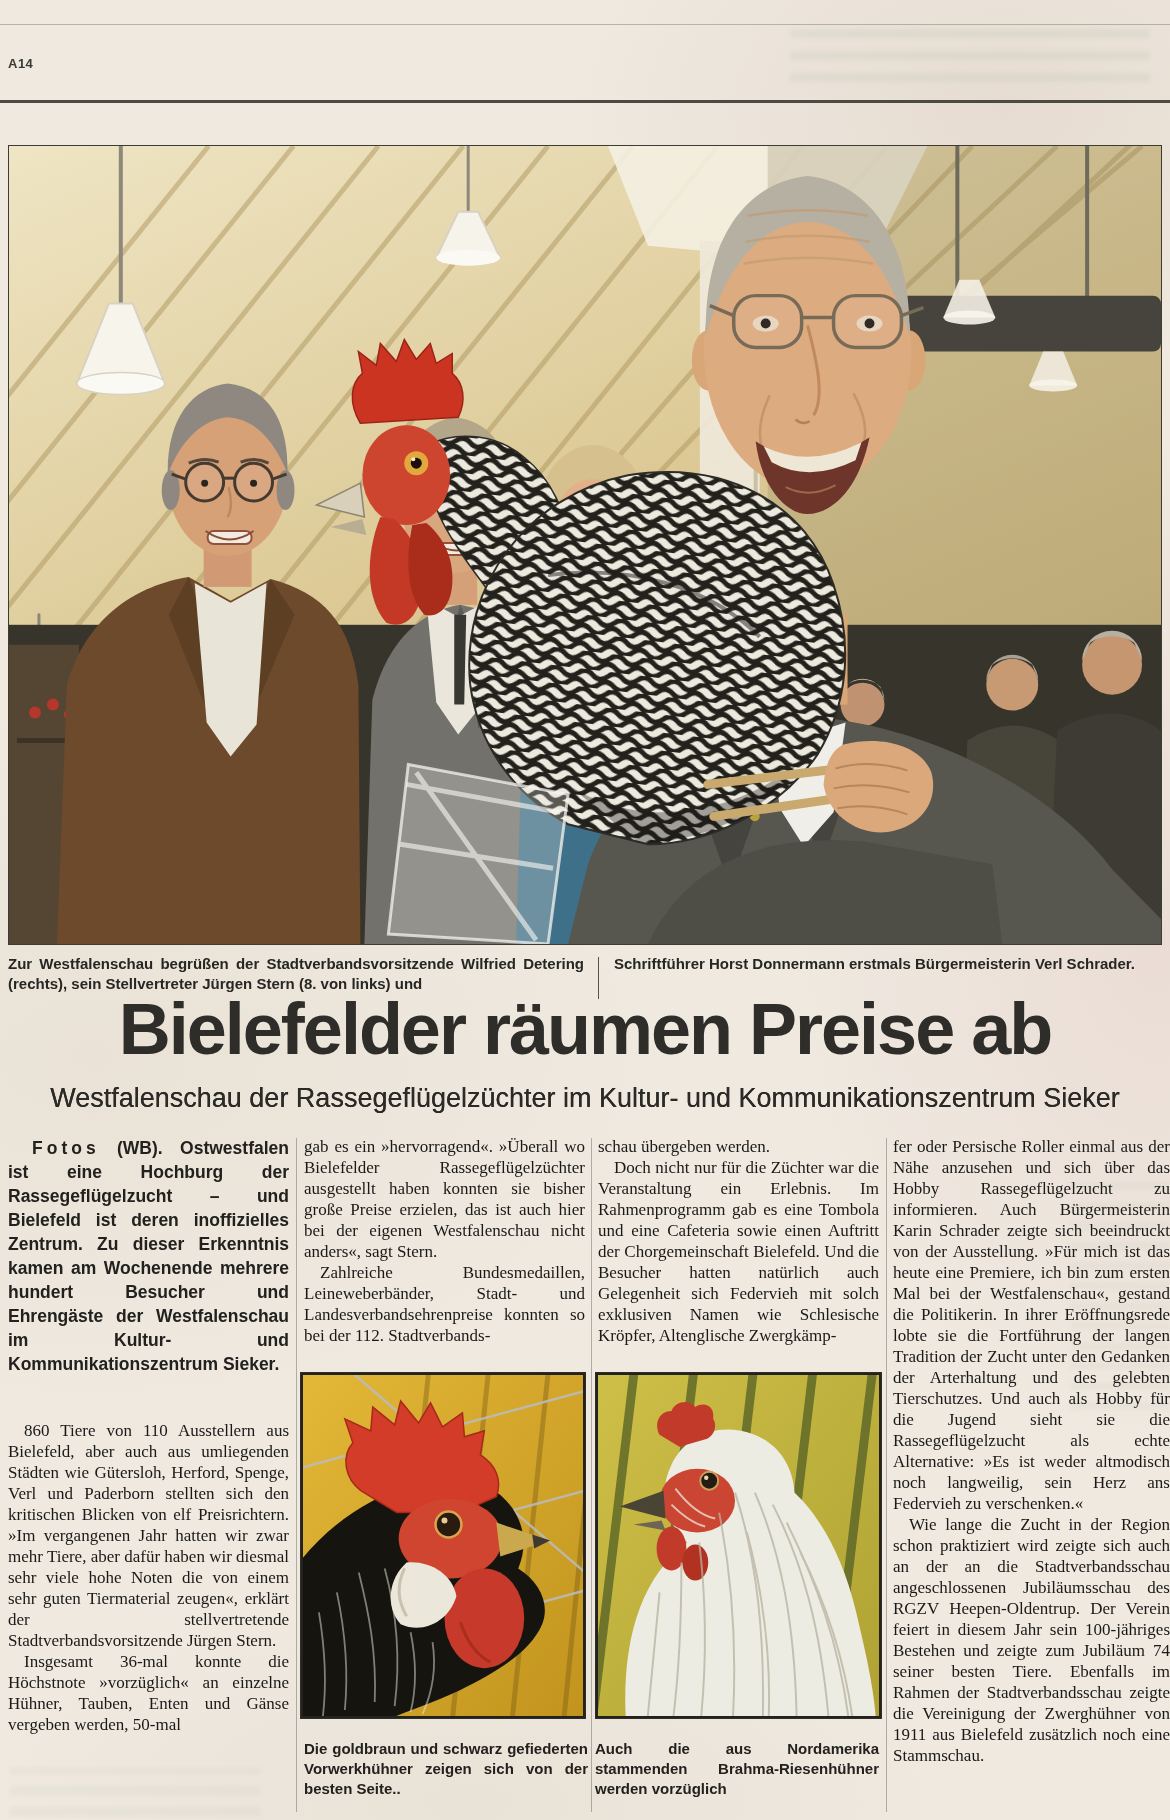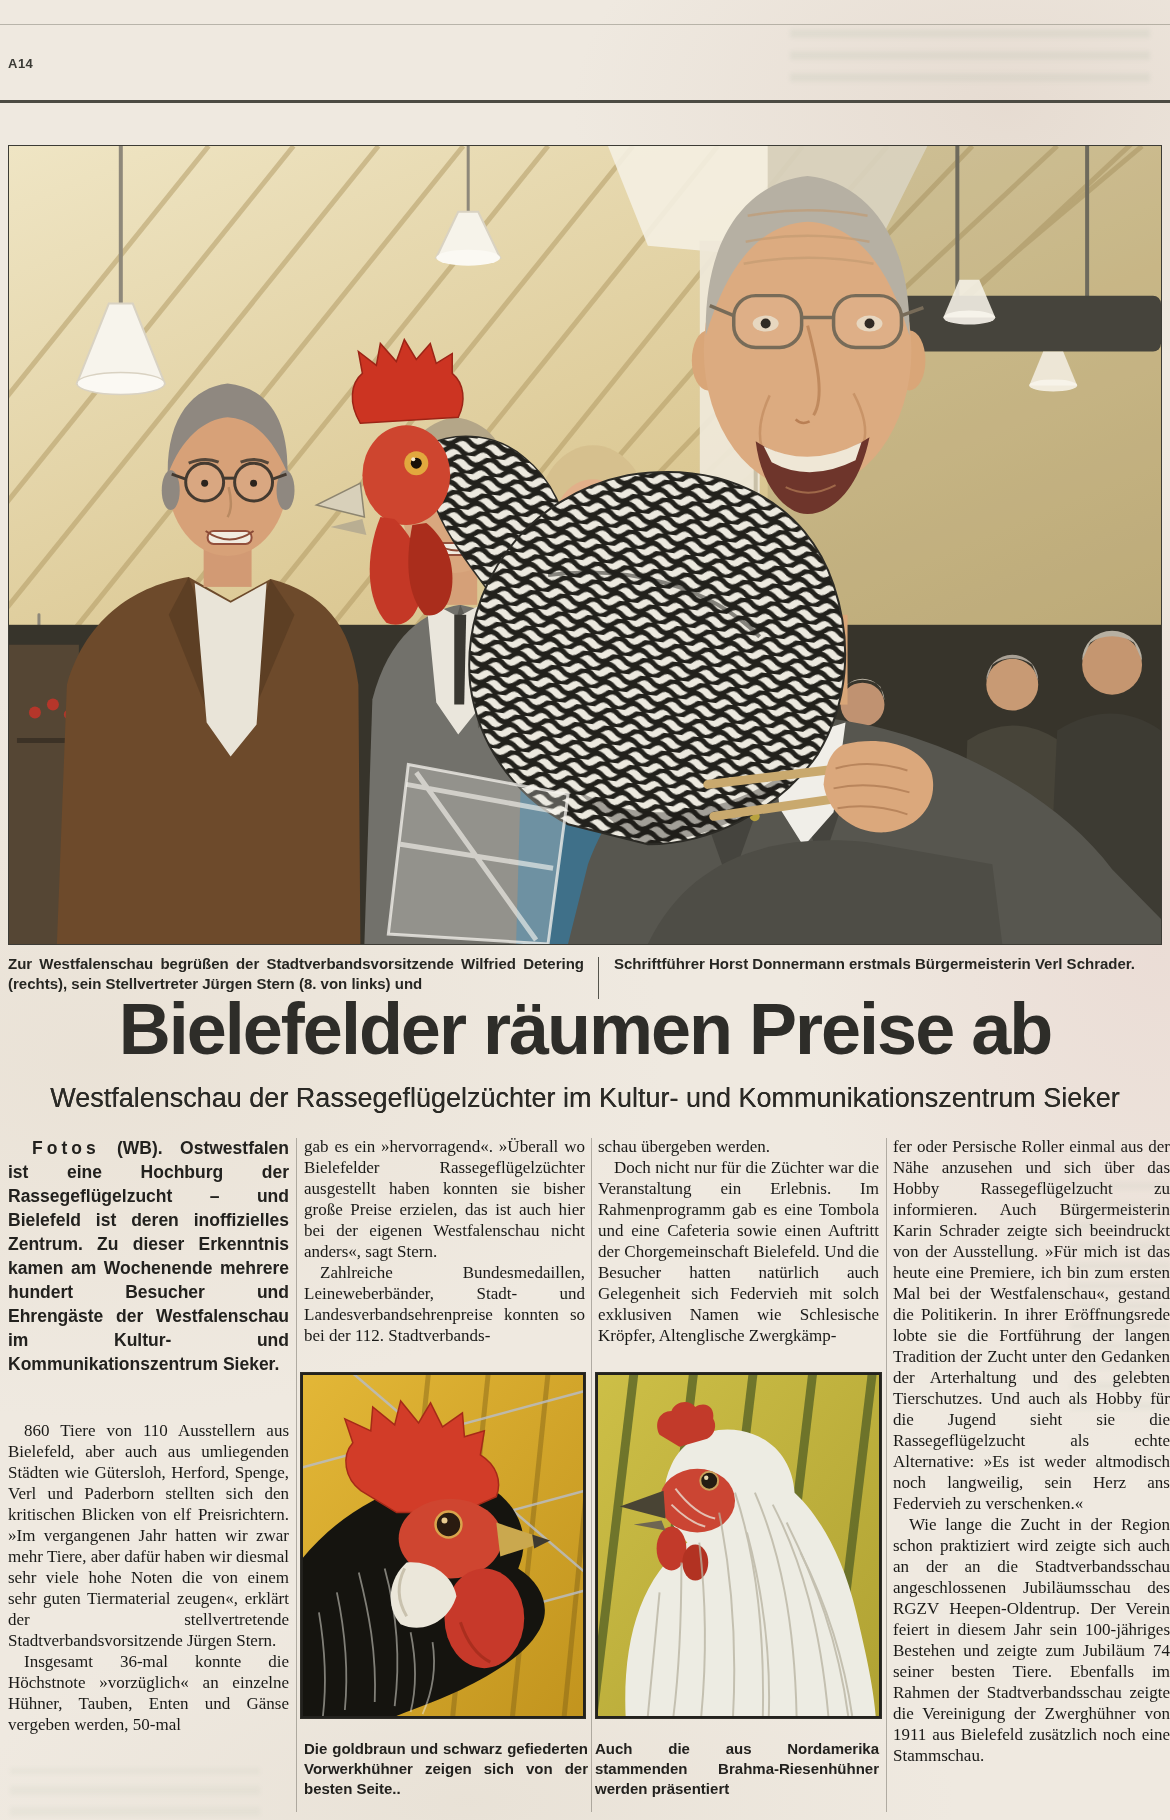--- a/index.html
+++ b/index.html
@@ -440,15 +440,15 @@
             <path d="M152,160 C168,220 176,282 174,344"></path>
           <path d="M64,220 C60,262 56,306 52,346"></path>
             <path d="M206,180 C232,232 250,288 258,344"></path>
         </g>
       </g>
       <rect x="1" y="1" width="285" height="344" fill="none" stroke="#23221e" stroke-width="2"></rect>
     </svg>
   </figure>
 
   <div class="photo-caption capA">Die goldbraun und schwarz gefiederten Vorwerkhühner zeigen sich von der besten Seite..</div>
-  <div class="photo-caption capB">Auch die aus Nordamerika stammenden Brahma-Riesenhühner werden präsentiert</div>
+  <div class="photo-caption capB">Auch die aus Nordamerika stammenden Brahma-Riesenhühner werden vorzüglich</div>
 
 </div>
 
 </body></html>

